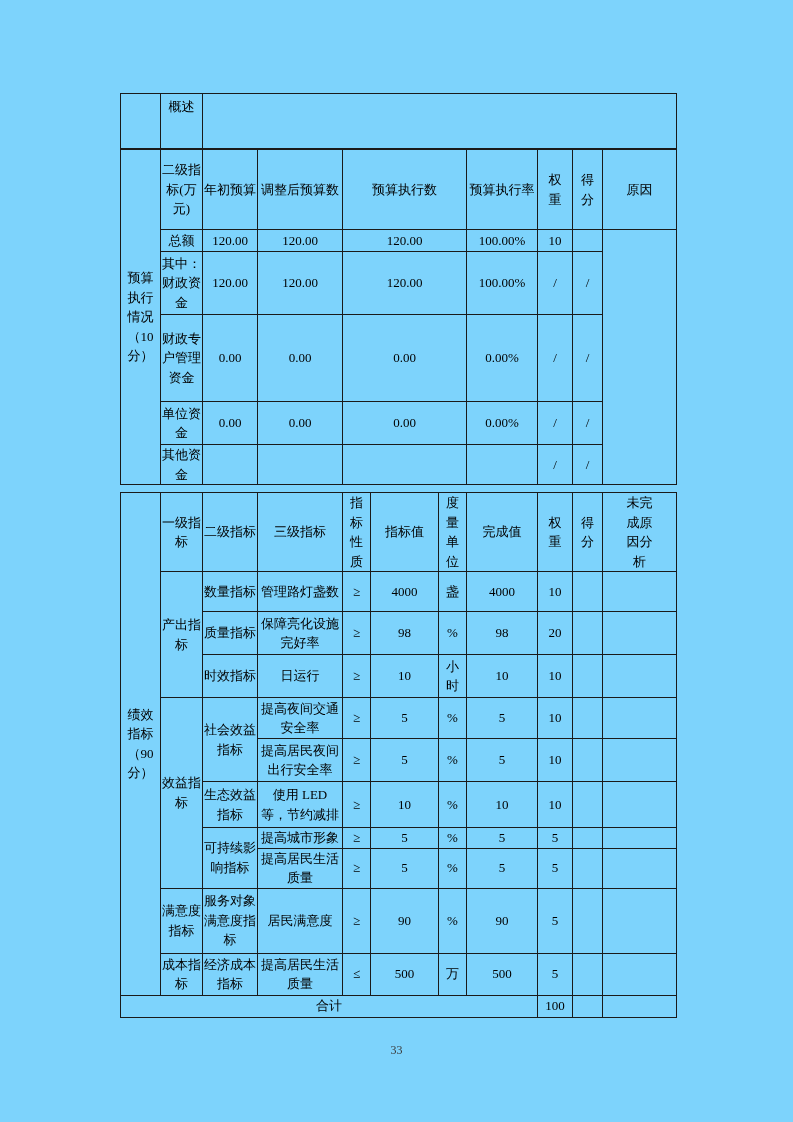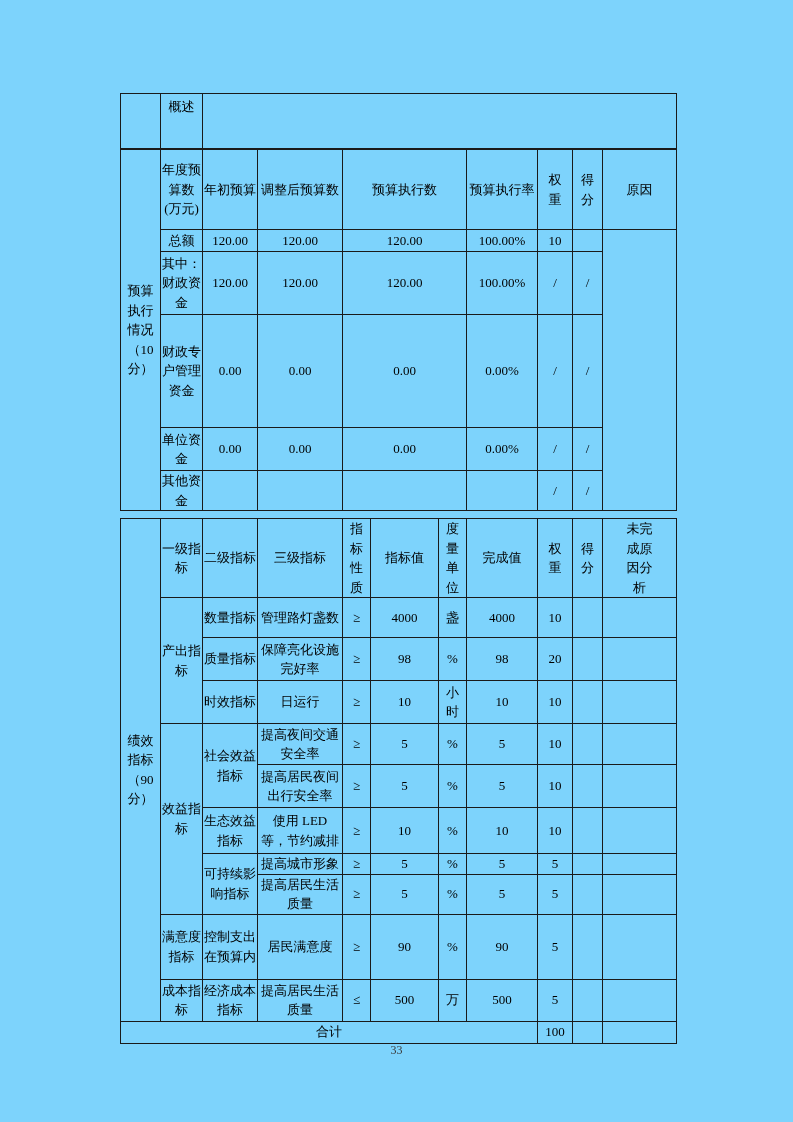--- a/index.html
+++ b/index.html
@@ -18,21 +18,21 @@
     padding:0 1px;overflow:hidden;
     word-break:normal;
   }
   .va-top{vertical-align:top;padding-top:3px;}
   .perf-tbl{margin-top:7px;}
   
   .nrw{display:inline-block;width:15px;}
   .w28{display:inline-block;width:28px;}
   
   .h55{height:55px}.h80{height:80px}.h22{height:22px}.h63{height:63px}
-  .h87{height:113px}.h43{height:43px}.h37{height:37px}.h79{height:79px}
+  .h87{height:87px}.h43{height:43px}.h37{height:37px}.h79{height:79px}
   .h40{height:40px}.h41{height:41px}.h46{height:46px}
   .h20{height:20px}.h65{height:65px}.h42{height:42px}
   .pagenum{
     position:absolute;left:0;top:1043px;width:793px;
     text-align:center;font-size:12px;color:#3a3a3a;
   }
 </style>
 </head>
 <body>
 
@@ -72,21 +72,21 @@
           <col style="width:68px">
           <col style="width:28px">
           <col style="width:71px">
         <col style="width:35px">
           <col style="width:30px">
           <col style="width:74px">
       </colgroup>
       <tbody>
           <tr class="h80">
         <td rowspan="6"><span class="w28">预算执行情况（10分）</span></td>
-        <td>年度预算数(万元)</td>
+        <td>二级指标(万元)</td>
         <td>年初预算</td>
         <td>调整后预算数</td>
         <td colspan="3">预算执行数</td>
         <td>预算执行率</td>
         <td><span class="nrw">权重</span></td>
         <td><span class="nrw">得分</span></td>
         <td>原因</td>
       </tr>
       <tr class="h22">
         <td>总额</td>
@@ -248,21 +248,21 @@
         <td>≥</td>
         <td>5</td>
         <td><span class="nrw">%</span></td>
         <td>5</td>
         <td>5</td>
         <td></td>
         <td></td>
       </tr>
       <tr class="h65">
         <td>满意度指标</td>
-        <td>控制支出在预算内</td>
+        <td>服务对象满意度指标</td>
         <td>居民满意度</td>
         <td>≥</td>
         <td>90</td>
         <td><span class="nrw">%</span></td>
         <td>90</td>
         <td>5</td>
         <td></td>
         <td></td>
       </tr>
       <tr class="h42">

